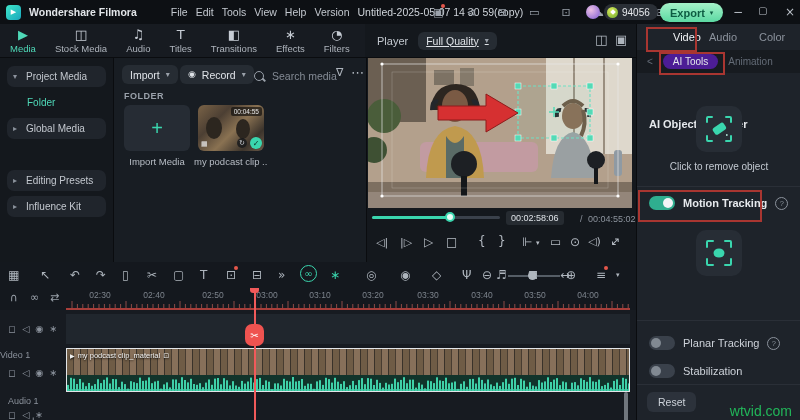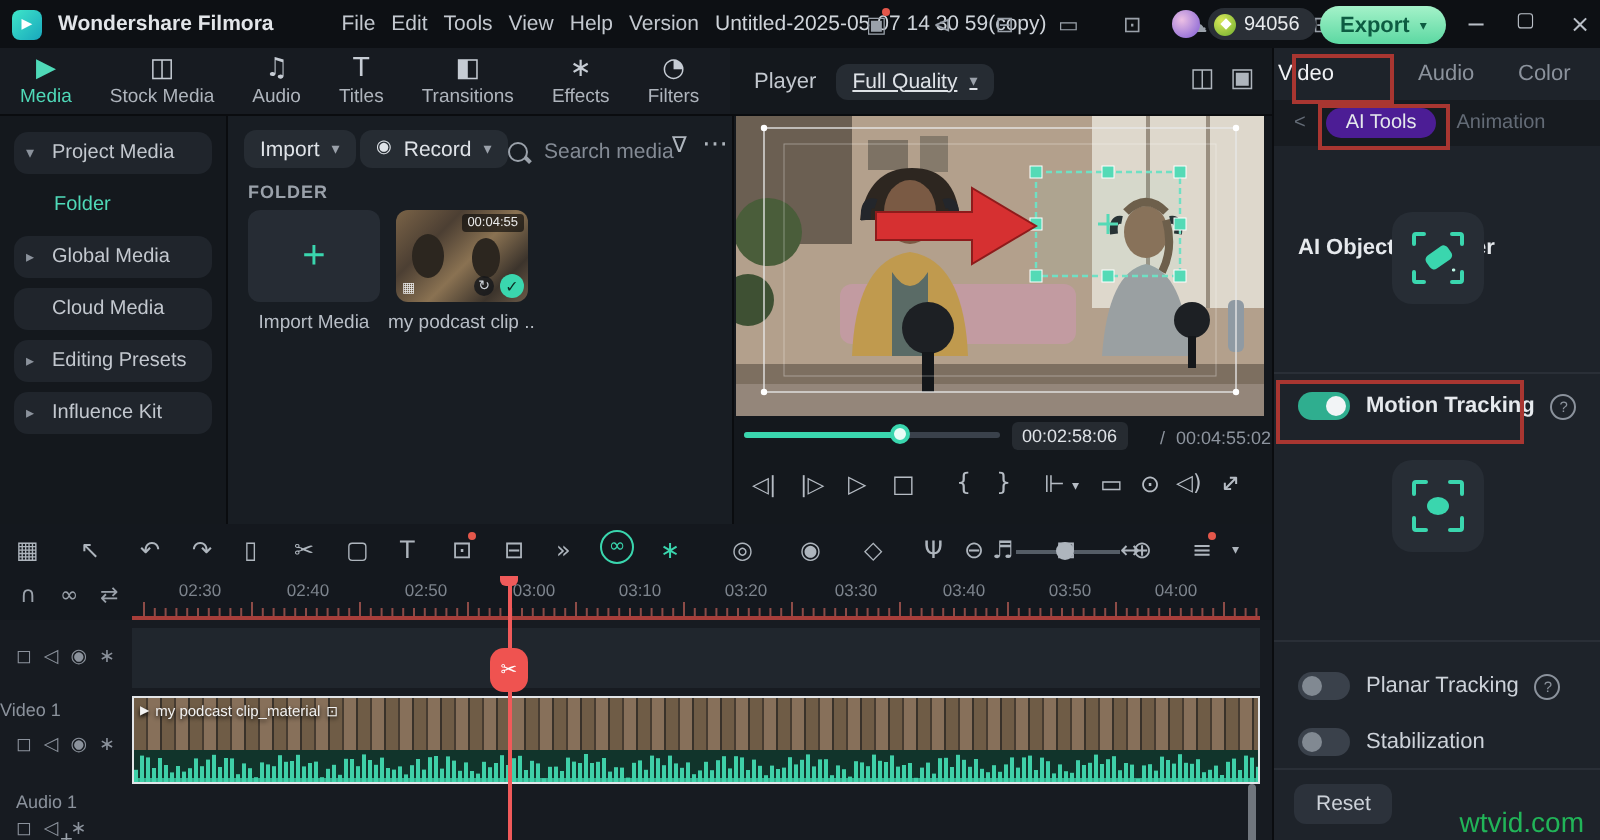--- a/index.html
+++ b/index.html
@@ -198,23 +198,20 @@
         <span class="caret">▾</span>
         <span>Project Media</span>
       </div>
     <div class="sbitem flat activetext" style="top:34px;padding-left:20px;">
         <span>Folder</span>
       </div>
     <div class="sbitem" style="top:60px;">
         <span class="caret">▸</span>
         <span>Global Media</span>
       </div>
-    <div class="sbitem" style="top:86px;padding-left:19px;">
-        <span>Cloud Media</span>
-      </div>
     <div class="sbitem" style="top:112px;">
         <span class="caret">▸</span>
         <span>Editing Presets</span>
       </div>
     <div class="sbitem" style="top:138px;">
         <span class="caret">▸</span>
         <span>Influence Kit</span>
       </div>
   </div>
 
@@ -336,21 +333,21 @@
   <span class="abs transport" style="left:498px;top:234px;">}</span>
   <span class="abs transport dim" style="left:522px;top:235px;">⊩</span>
   <span class="abs transport dim" style="left:536px;top:239px;font-size:7px;">▾</span>
   <span class="abs transport" style="left:550px;top:235px;">▭</span>
   <span class="abs transport" style="left:570px;top:235px;">⊙</span>
   <span class="abs transport" style="left:588px;top:235px;font-size:11px;">◁)</span>
   <span class="abs transport rot45" style="left:610px;top:235px;">↕</span>
 
   
   <div id="rightpanel" class="abs">
-    <span class="rtab active abs" style="left:2px;top:7px;">Video</span>
+    <span class="rtab active abs" style="left:36px;top:7px;">Video</span>
     <span class="rtab abs" style="left:72px;top:7px;">Audio</span>
     <span class="rtab abs" style="left:122px;top:7px;">Color</span>
     <div id="subrow">
       <span class="subdim">&lt;</span>
       <span id="aitoolspill">AI Tools</span>
       <span class="subdim">Animation</span>
     </div>
     <div class="sectitle abs" style="left:12px;top:58px;margin-top:36px;">AI Object Remover</div>
 
     <div class="bigbtn abs" style="left:59px;top:82px;">
@@ -358,20 +355,21 @@
         <g stroke="#3ad6ae" stroke-width="2" fill="none" stroke-linecap="round">
           <path d="M3 8 V4 Q3 3 4 3 H8"></path>
             <path d="M22 3 H26 Q27 3 27 4 V8"></path>
           <path d="M27 22 V26 Q27 27 26 27 H22"></path>
             <path d="M8 27 H4 Q3 27 3 26 V22"></path>
         </g>
         <rect x="9" y="11" width="13" height="8" rx="2.5" fill="#3ad6ae" transform="rotate(-35 15 15)"></rect>
         <path d="M22 21 l1.6 0 M22.8 20.2 l0 1.6" stroke="#bdf5e4" stroke-width="1"></path>
       </svg>
     </div>
+    <div class="actiontext abs" style="left:0px;top:137px;">Click to remove object</div>
 
     <div class="rdivider" style="top:162px;"></div>
 
     <div class="abs row" style="left:12px;top:172px;gap:8px;">
       <span class="toggle on">
           <i></i>
         </span>
       <span style="color:#e6e9ed;font-size:11px;font-weight:bold;">Motion Tracking</span>
       <span class="helpq">?</span>
     </div>

